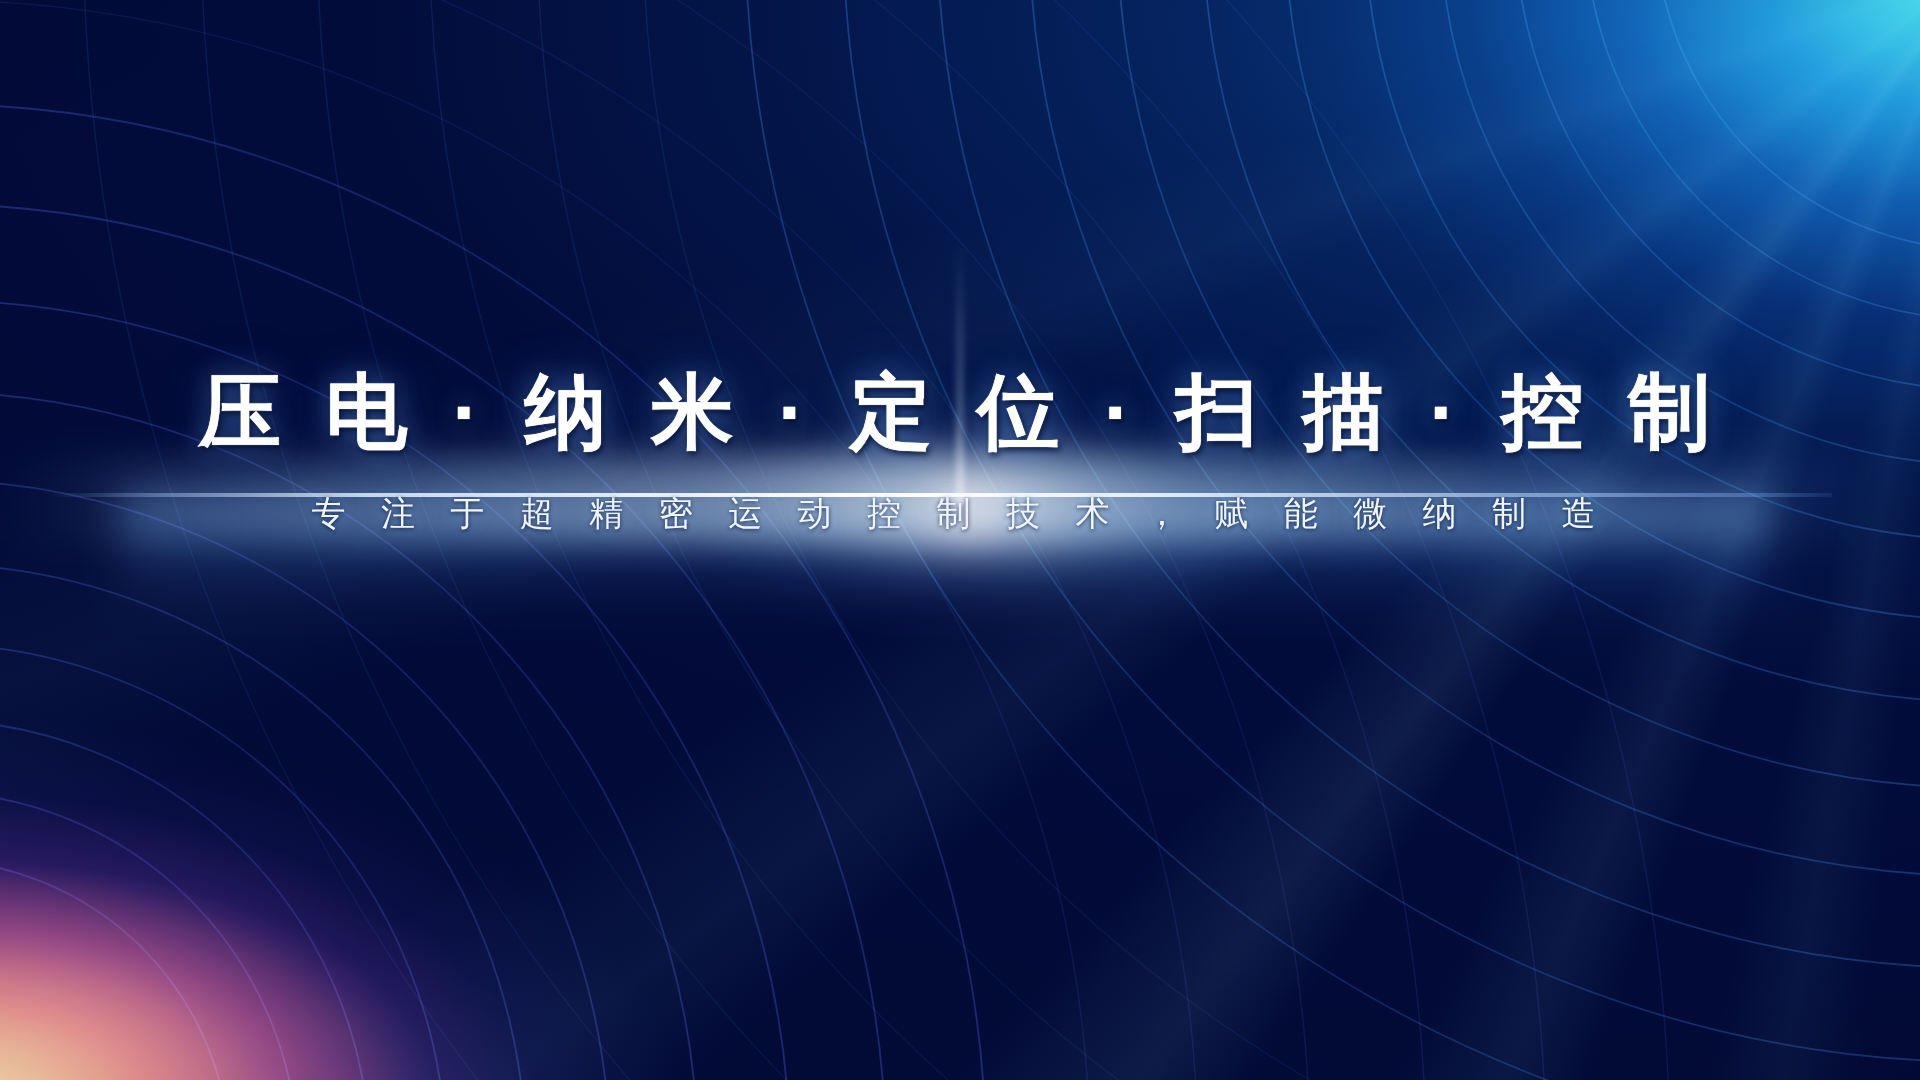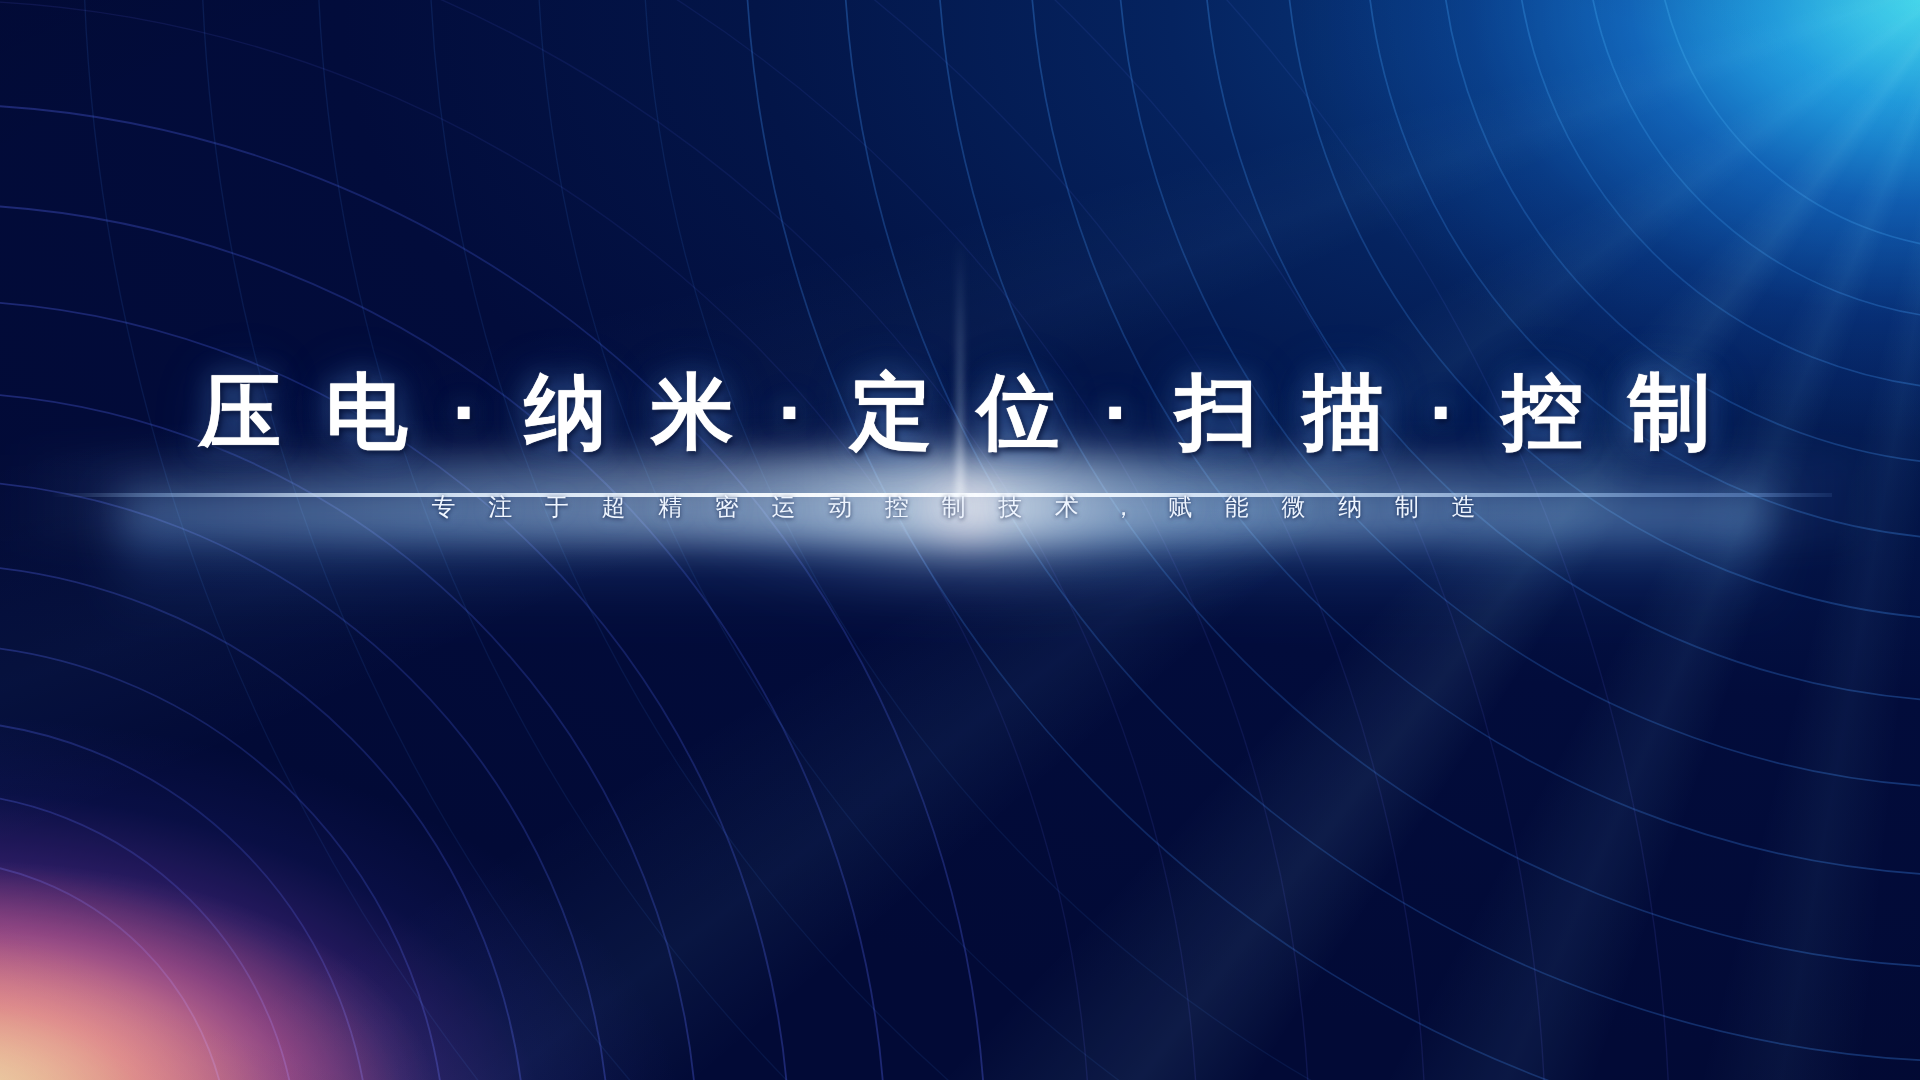--- a/index.html
+++ b/index.html
@@ -199,21 +199,21 @@
     text-shadow:
       0 0 1px rgba(255,255,255,0.9),
       2px 3px 6px rgba(0,10,45,0.85),
       0 0 26px rgba(120,180,255,0.42),
       0 0 54px rgba(70,140,245,0.28);
   }
 
   #subtitle {
     margin-top:34px;
     font-family:"Liberation Sans", sans-serif;
-    font-size:24px;
+    font-size:34px;
     font-weight:normal;
     color:#eef5ff;
     letter-spacing:13px;
     white-space:nowrap;
     text-shadow:
       0 1px 4px rgba(0,12,50,0.8),
       0 0 18px rgba(140,195,255,0.40);
   }
 
   

